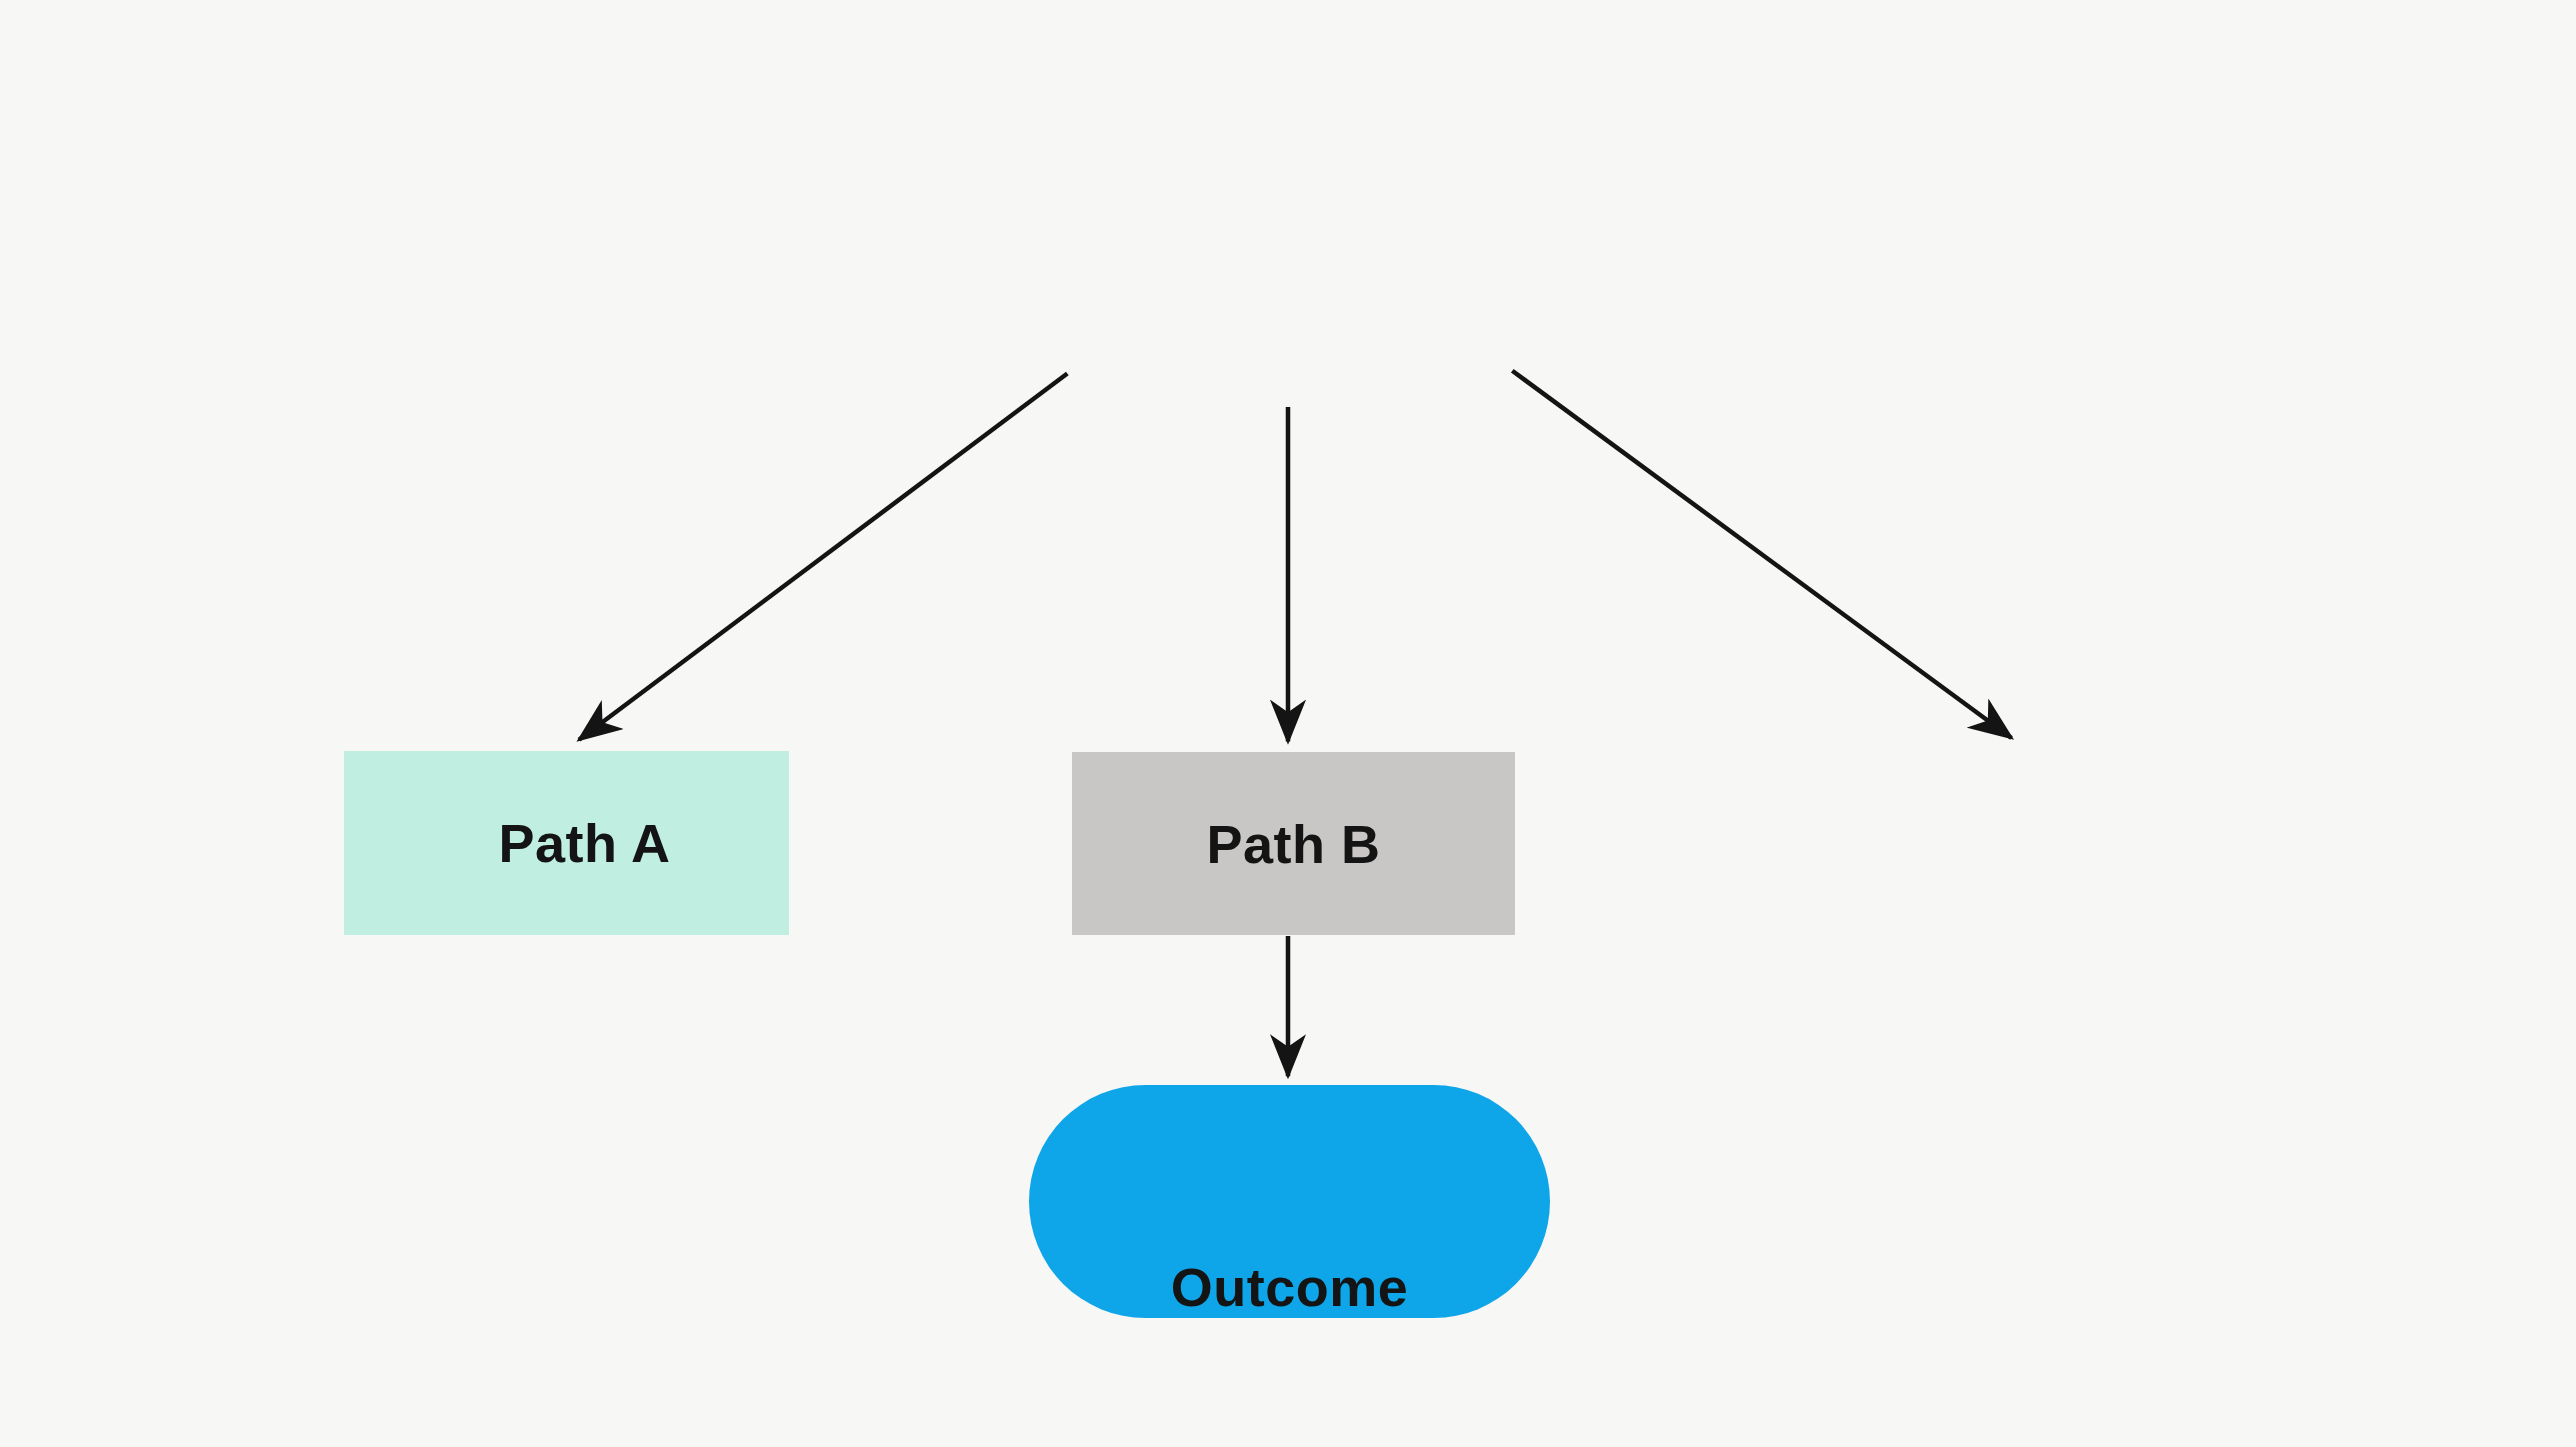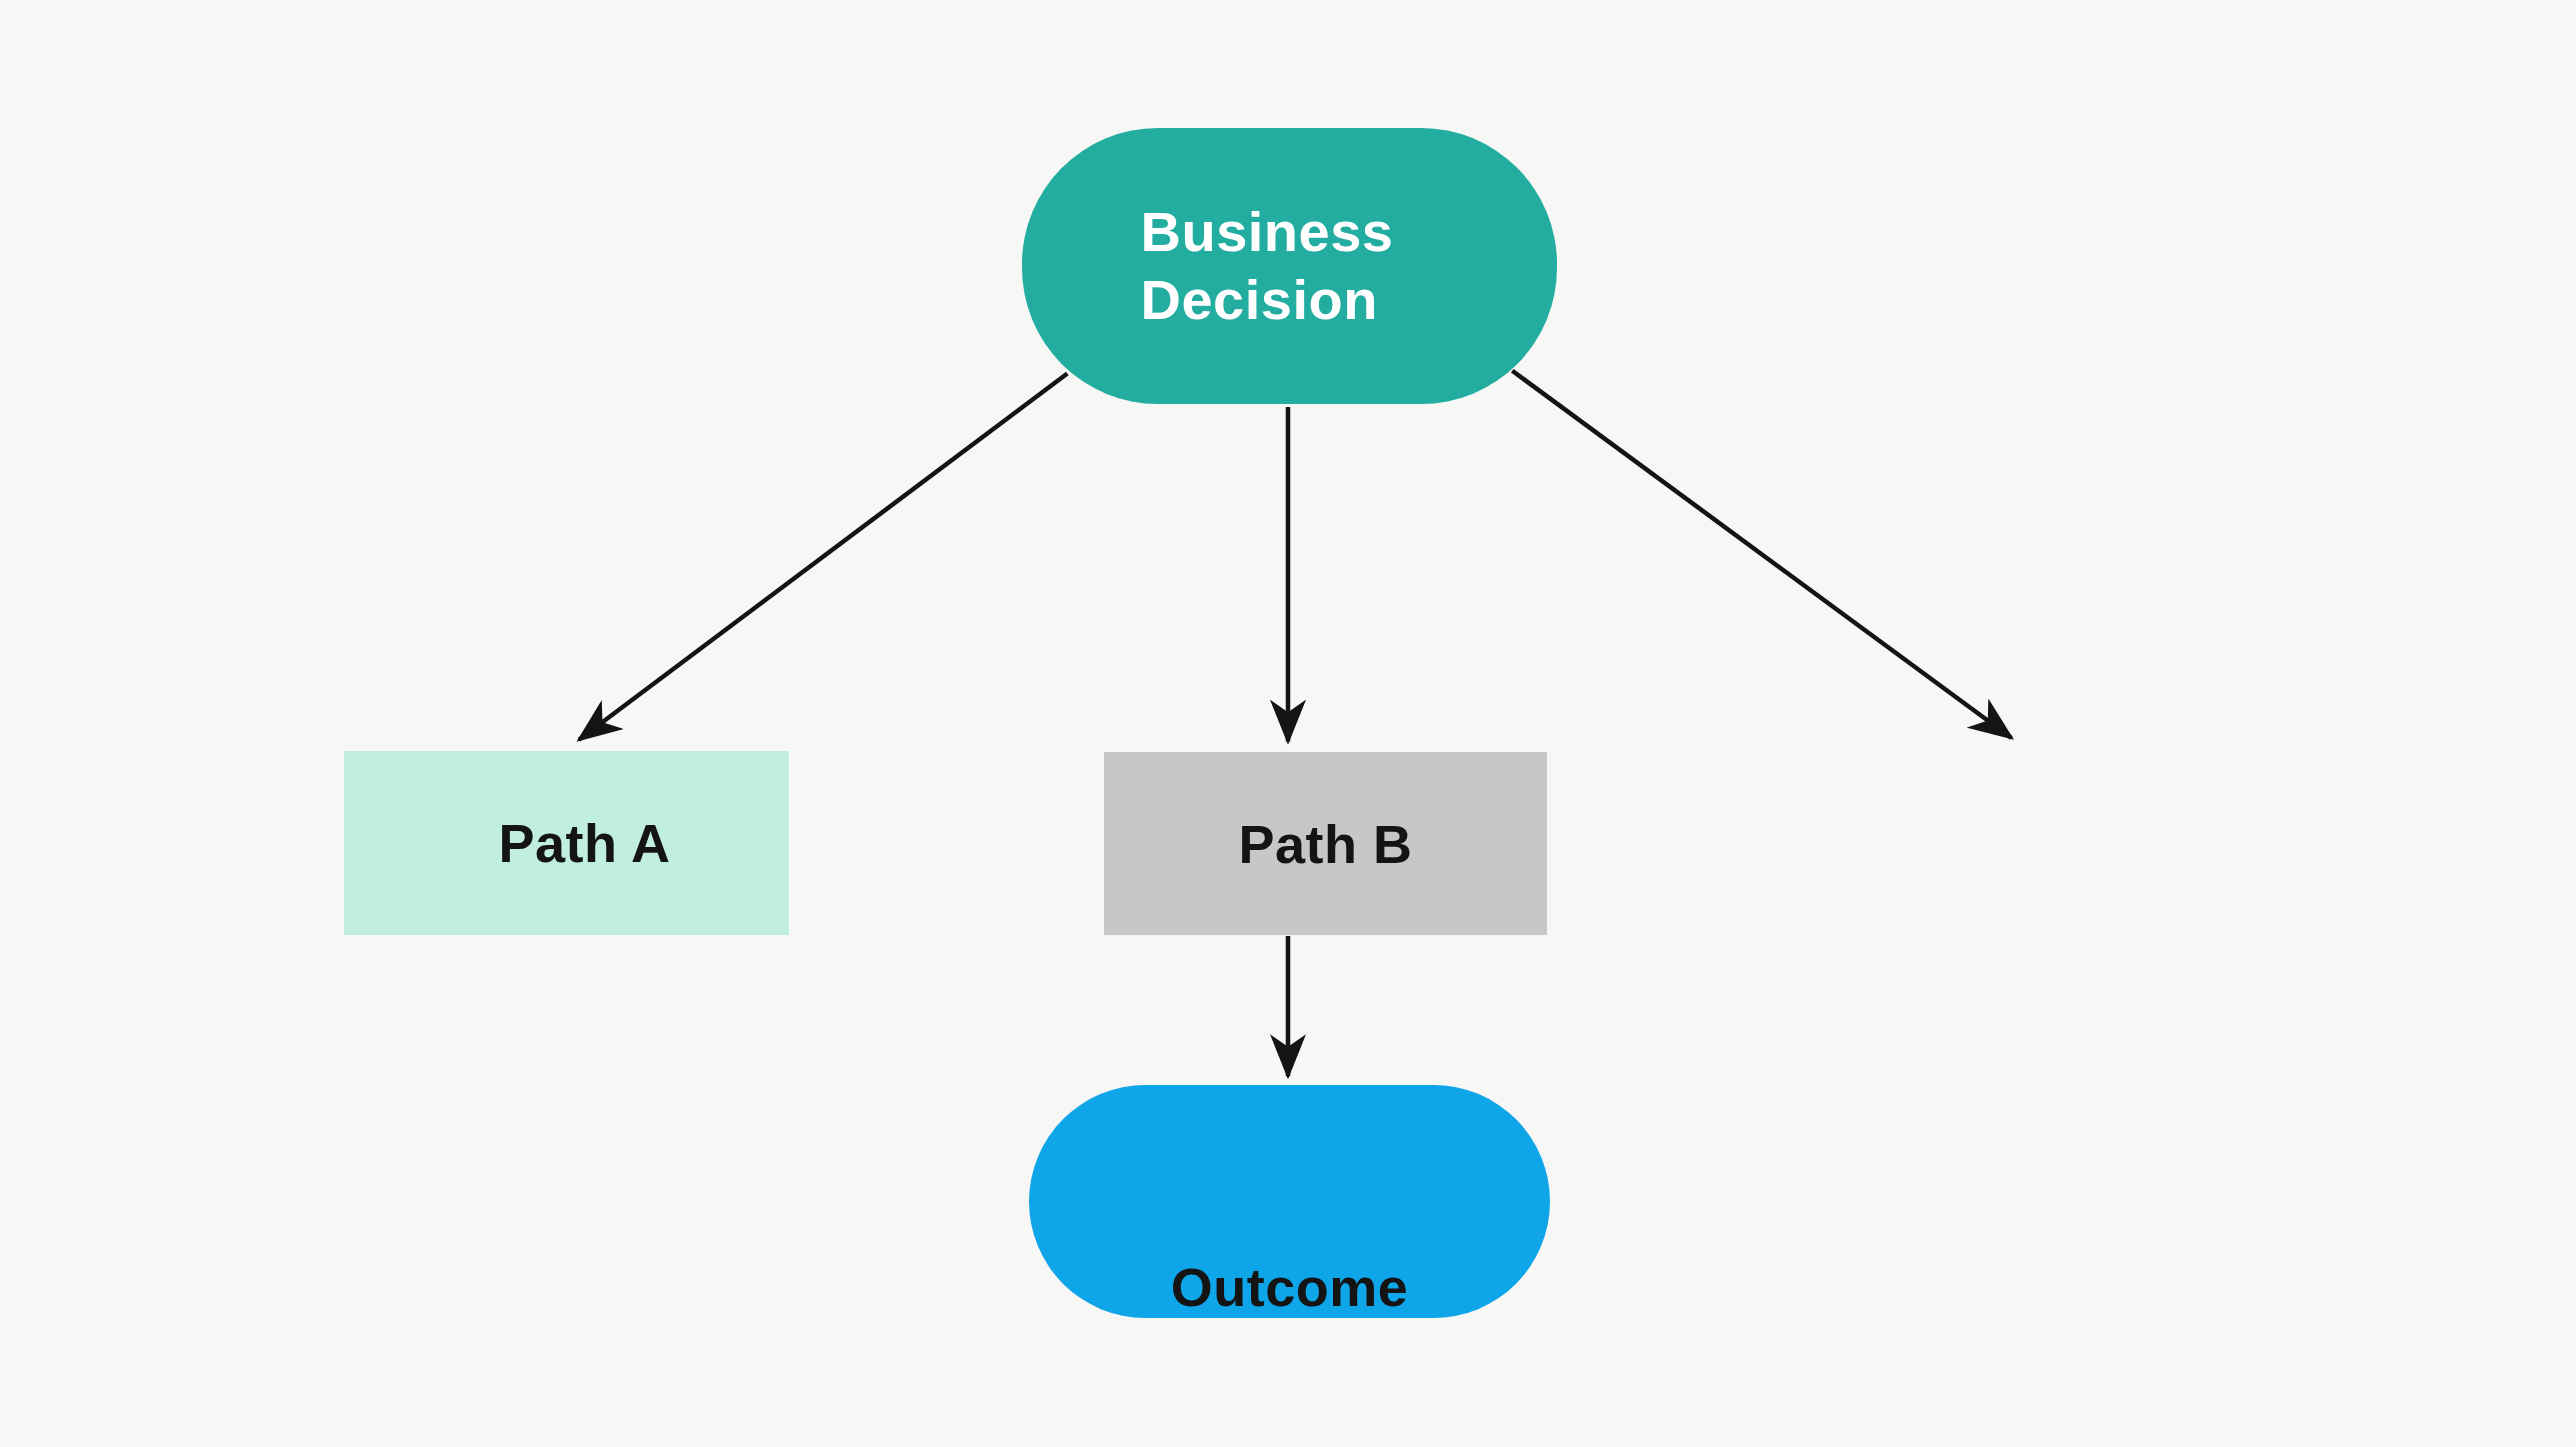--- a/index.html
+++ b/index.html
@@ -53,21 +53,21 @@
     text-align: left;
   }
   #n-path-a {
     left: 344px;
     top: 751px;
     width: 445px;
     height: 184px;
     padding-left: 36px;
   }
   #n-path-b {
-    left: 1104px;
+    left: 1072px;
     top: 752px;
     width: 443px;
     height: 183px;
   }
   #n-path-c {
     left: 1794px;
     top: 749px;
     width: 440px;
     height: 186px;
   }
@@ -92,23 +92,20 @@
       <marker id="arrowhead" viewBox="0 0 10 8" refX="9.3" refY="4" markerWidth="10" markerHeight="8" orient="auto">
         <path d="M0,0 L10,4 L0,8 L2.8,4 Z" fill="#141414"></path>
       </marker>
     </defs>
     <line class="edge" x1="1180" y1="413" x2="640" y2="818" stroke="#141414" stroke-width="5" marker-end="url(#arrowhead)"></line>
     <line class="edge" x1="1424" y1="450" x2="1424" y2="820" stroke="#141414" stroke-width="5" marker-end="url(#arrowhead)"></line>
     <line class="edge" x1="1672" y1="410" x2="2224" y2="816" stroke="#141414" stroke-width="5" marker-end="url(#arrowhead)"></line>
     <line class="edge" x1="1424" y1="1035" x2="1424" y2="1190" stroke="#141414" stroke-width="5" marker-end="url(#arrowhead)"></line>
   </svg>
 
-  <div class="node" id="n-business" style="background: rgb(35, 173, 160); color: rgb(255, 255, 255);">
-    <span class="label">Business Decision</span>
-  </div>
 
   <div class="node" id="n-path-a" style="background: rgb(192, 239, 226); color: rgb(20, 20, 20);">
     <span class="label">Path A</span>
   </div>
 
   <div class="node" id="n-path-b" style="background: rgb(200, 199, 197); color: rgb(20, 20, 20);">
     <span class="label">Path B</span>
   </div>
 
 

